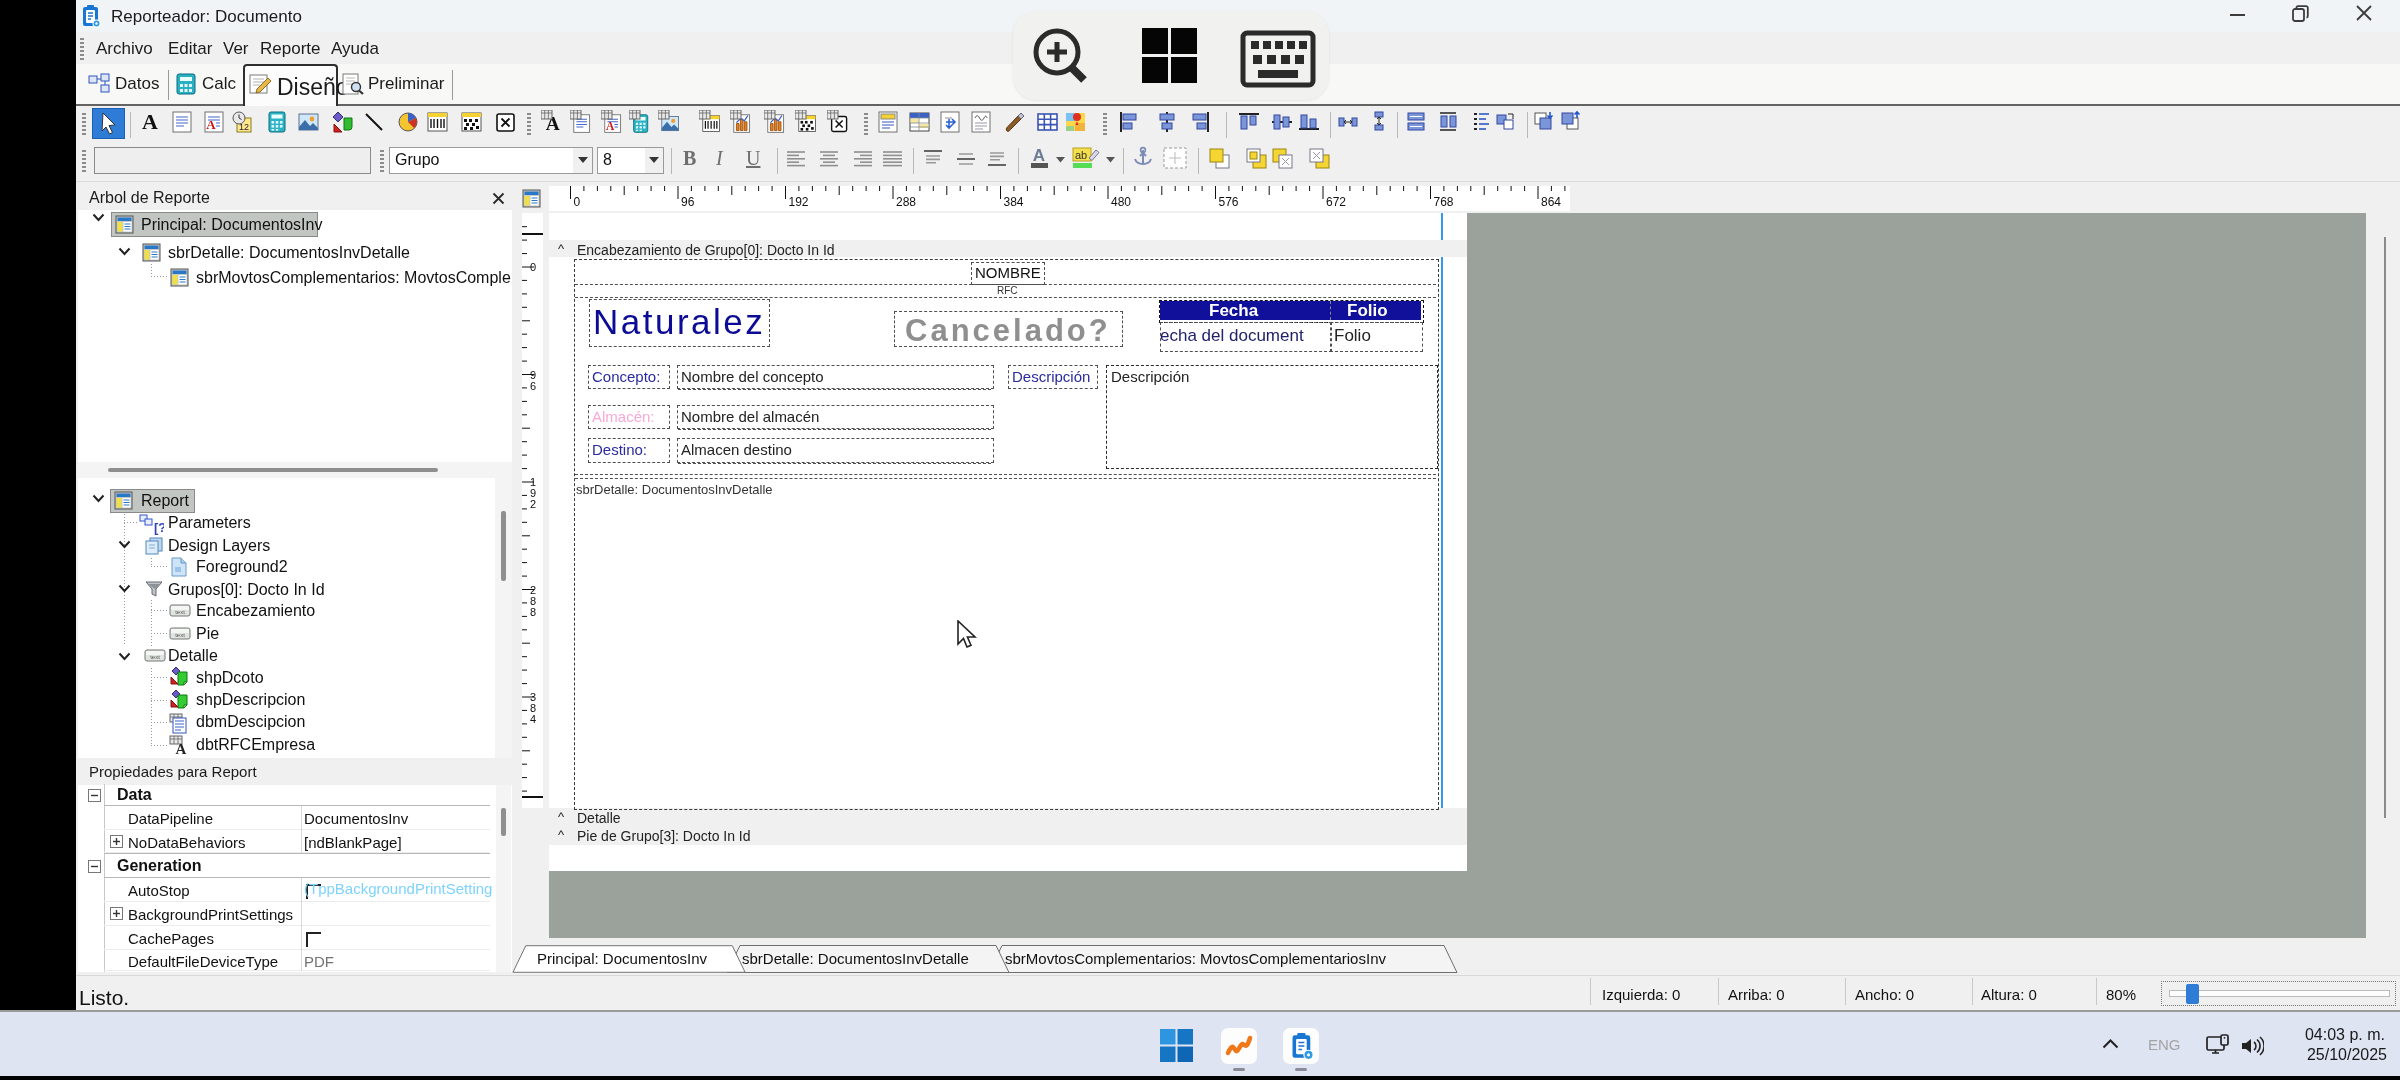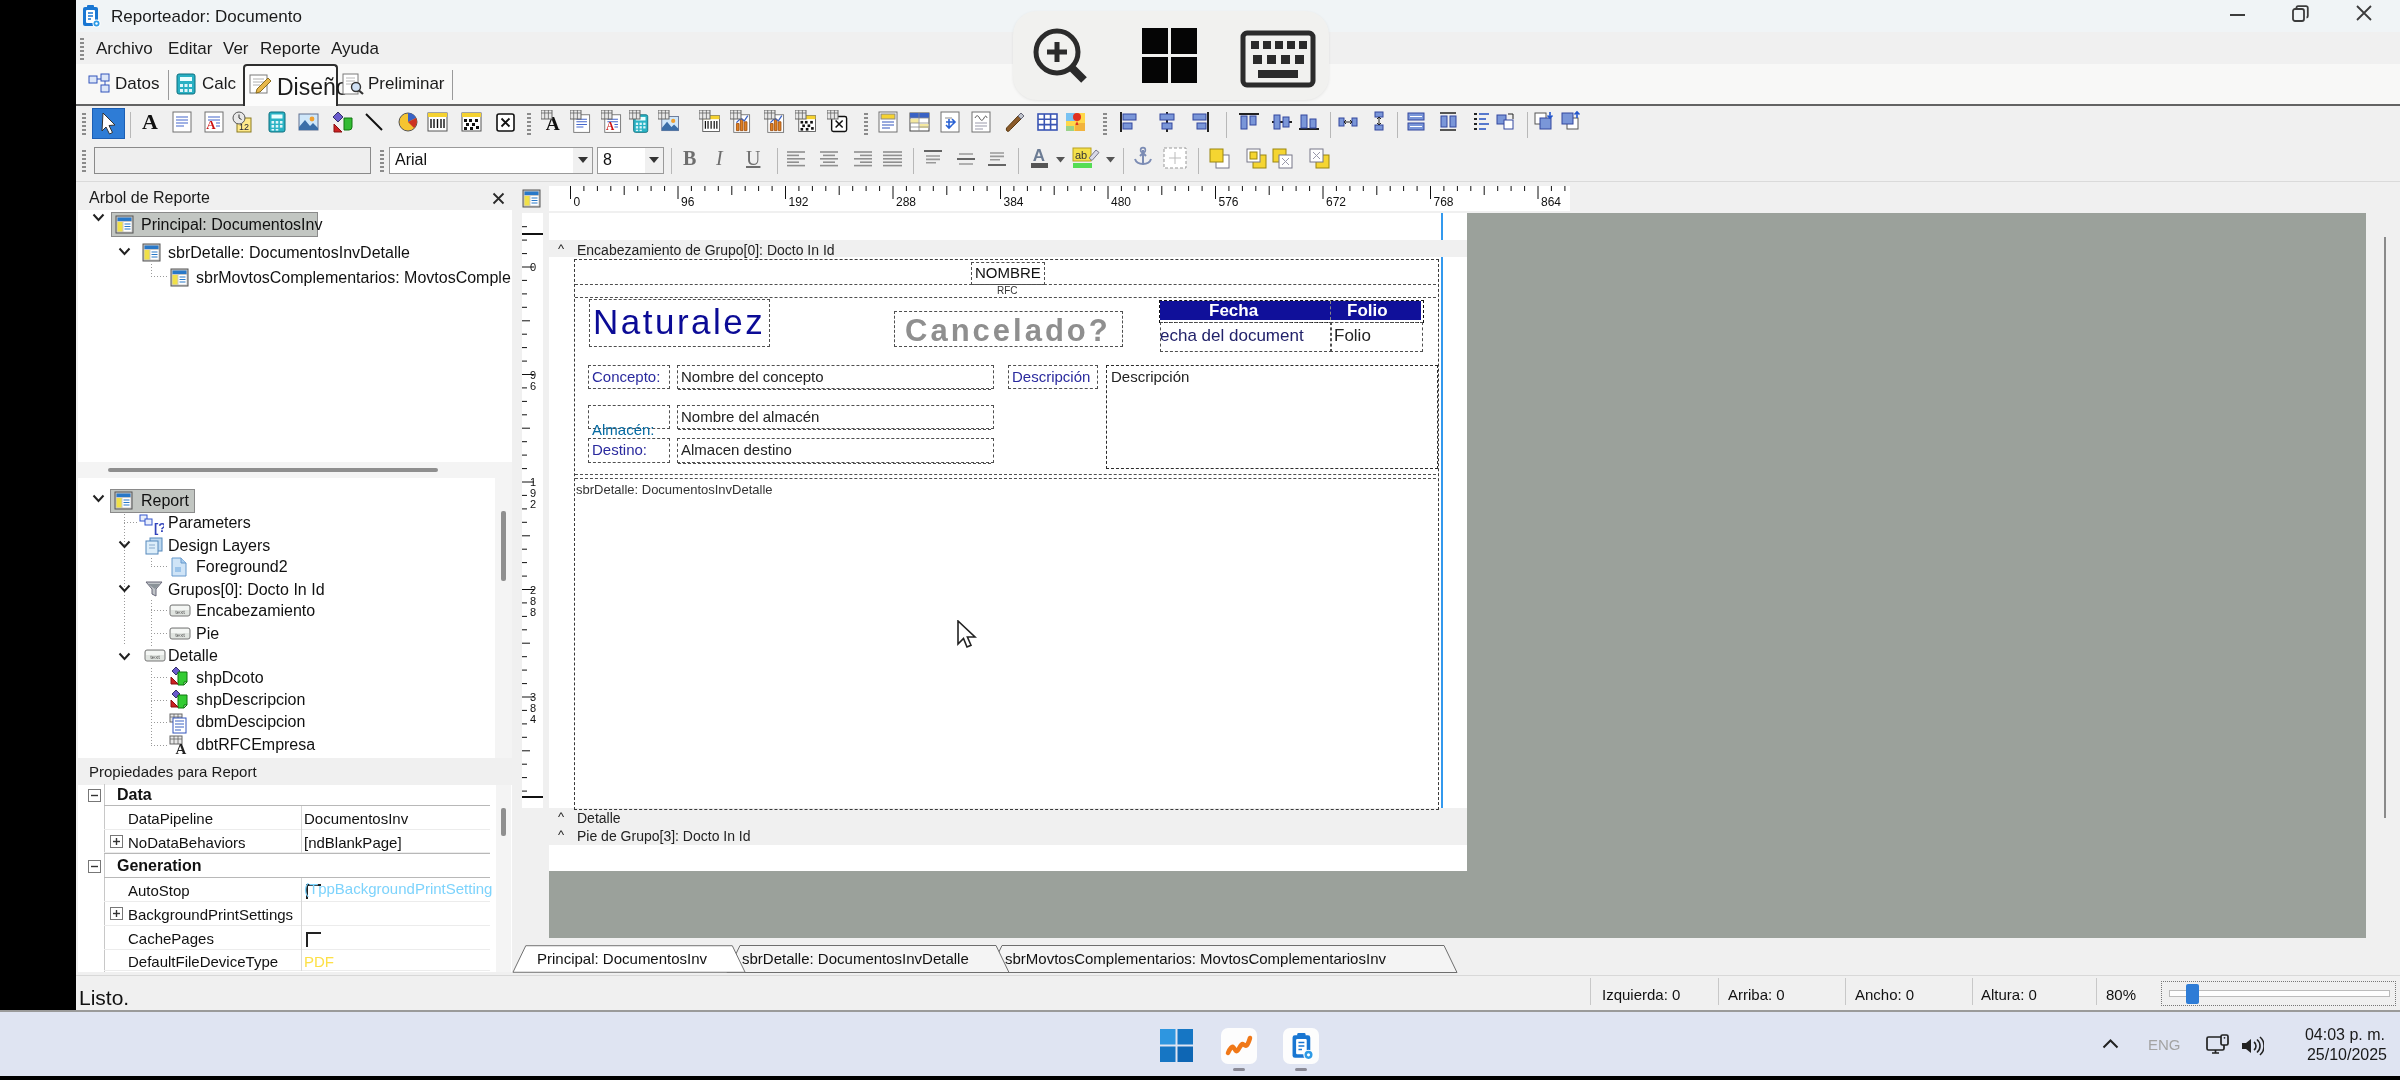--- a/index.html
+++ b/index.html
@@ -393,21 +393,21 @@
       <rect x="8" y="8" width="11" height="11" fill="#fff" stroke="#555"></rect>
       <rect x="3" y="3" width="11" height="11" fill="#7a96d8" stroke="#33479e"></rect>
       <path d="M18 8V2m-2.5 2.5L18 2l2.5 2.5" stroke="#2255cc" fill="none" stroke-width="1.6"></path>
     </svg>
 </div>
 <div id="toolbar2">
 <div class="grip" style="left:82px;top:150px;height:22px;"></div>
 <div class="abs" style="left:94px;top:147px;width:277px;height:27px;background:#eeeeee;border:1px solid #8a8a8a;box-sizing:border-box;"></div>
 <div class="grip" style="left:380px;top:150px;height:22px;"></div>
 <div class="abs" style="left:389px;top:147px;width:204px;height:27px;background:#fff;border:1px solid #9a9a9a;box-sizing:border-box;"></div>
-<div class="tx" style="left:395px;top:151px;font-size:16px;color:#111;">Arial</div>
+<div class="tx" style="left:395px;top:151px;font-size:16px;color:#111;">Grupo</div>
 <div class="abs" style="left:573px;top:148px;width:19px;height:25px;background:#f0f0f0;"></div>
 <svg class="abs" style="left:578px;top:157px" width="10" height="6" viewBox="0 0 10 6">
       <path d="M0 0h10L5 6z" fill="#333"></path>
     </svg>
 <div class="abs" style="left:597px;top:147px;width:67px;height:27px;background:#fff;border:1px solid #9a9a9a;box-sizing:border-box;"></div>
 <div class="tx" style="left:603px;top:151px;font-size:16px;color:#111;">8</div>
 <div class="abs" style="left:645px;top:148px;width:18px;height:25px;background:#f0f0f0;"></div>
 <svg class="abs" style="left:649px;top:157px" width="10" height="6" viewBox="0 0 10 6">
       <path d="M0 0h10L5 6z" fill="#333"></path>
     </svg>
@@ -695,21 +695,21 @@
 <svg class="abs" style="left:110px;top:907px" width="13" height="13" viewBox="0 0 13 13">
       <rect x="0.5" y="0.5" width="12" height="12" fill="#fff" stroke="#777"></rect>
       <path d="M3 6.5h7" stroke="#333" stroke-width="1.4"></path>
       <path d="M6.5 3v7" stroke="#333" stroke-width="1.4"></path>
     </svg>
 <div class="tx" style="left:128px;top:906px;font-size:15px;color:#111;">BackgroundPrintSettings</div>
 <div class="tx" style="left:304px;top:880px;font-size:15px;color:#7dd3fc;width:188px;overflow:hidden;">(TppBackgroundPrintSetting</div>
 <div class="tx" style="left:128px;top:930px;font-size:15px;color:#111;">CachePages</div>
 <div class="abs" style="left:306px;top:932px;width:13px;height:13px;border-left:2px solid #222;border-top:2px solid #222;"></div>
 <div class="tx" style="left:128px;top:953px;font-size:15px;color:#111;">DefaultFileDeviceType</div>
-<div class="tx" style="left:304px;top:953px;font-size:15px;color:#fde047;">PDF</div>
+<div class="tx" style="left:304px;top:953px;font-size:15px;color:#737373;">PDF</div>
 <div class="abs" style="left:496px;top:785px;width:15px;height:187px;background:#f4f4f4;"></div>
 <div class="abs" style="left:501px;top:808px;width:5px;height:28px;background:#8f8f8f;border-radius:2px;"></div>
 </div>
 
 <div class="abs" style="left:512px;top:185px;width:10px;height:787px;background:#f0f0f0;"></div>
 
 <div id="design">
 <div class="abs" style="left:522px;top:183px;width:1878px;height:763px;background:#f0f0f0;"></div>
 <div class="abs" style="left:549px;top:186px;width:1021px;height:25px;background:#fff;"></div>
 <div class="abs" style="left:522px;top:213px;width:21px;height:595px;background:#fff;"></div>
@@ -906,21 +906,21 @@
 <div class="dash" style="left:588px;top:365px;width:80px;height:22px;"></div>
 <div class="tx" style="left:592px;top:368px;font-size:15px;color:#2a2a9e;">Concepto:</div>
 <div class="dash" style="left:677px;top:365px;width:315px;height:22px;"></div>
 <div class="dline" style="left:678px;top:389px;width:313px;"></div>
 <div class="tx" style="left:681px;top:368px;font-size:15px;color:#222;">Nombre del concepto</div>
 <div class="dash" style="left:1008px;top:365px;width:88px;height:22px;"></div>
 <div class="tx" style="left:1012px;top:368px;font-size:15px;color:#2a2a9e;">Descripción</div>
 <div class="dash" style="left:1106px;top:365px;width:330px;height:102px;border-color:#2a2a2a;"></div>
 <div class="tx" style="left:1111px;top:368px;font-size:15px;color:#222;">Descripción</div>
 <div class="dash" style="left:588px;top:405px;width:80px;height:22px;"></div>
-<div class="tx" style="left:592px;top:408px;font-size:15px;color:#0369a1;margin-top:13px;">Almacén:</div>
+<div class="tx" style="left:592px;top:408px;font-size:15px;color:#f9a8d4;">Almacén:</div>
 <div class="dash" style="left:677px;top:405px;width:315px;height:22px;"></div>
 <div class="dline" style="left:678px;top:429px;width:313px;"></div>
 <div class="tx" style="left:681px;top:408px;font-size:15px;color:#222;">Nombre del almacén</div>
 <div class="dash" style="left:588px;top:438px;width:80px;height:23px;"></div>
 <div class="tx" style="left:592px;top:441px;font-size:15px;color:#2a2a9e;">Destino:</div>
 <div class="dash" style="left:677px;top:438px;width:315px;height:23px;"></div>
 <div class="dline" style="left:678px;top:463px;width:313px;"></div>
 <div class="tx" style="left:681px;top:441px;font-size:15px;color:#222;">Almacen destino</div>
 <div class="tx" style="left:576px;top:482px;font-size:13px;color:#333;">sbrDetalle: DocumentosInvDetalle</div>
 <svg class="abs" style="left:955px;top:620px" width="24" height="32" viewBox="0 0 24 32">

